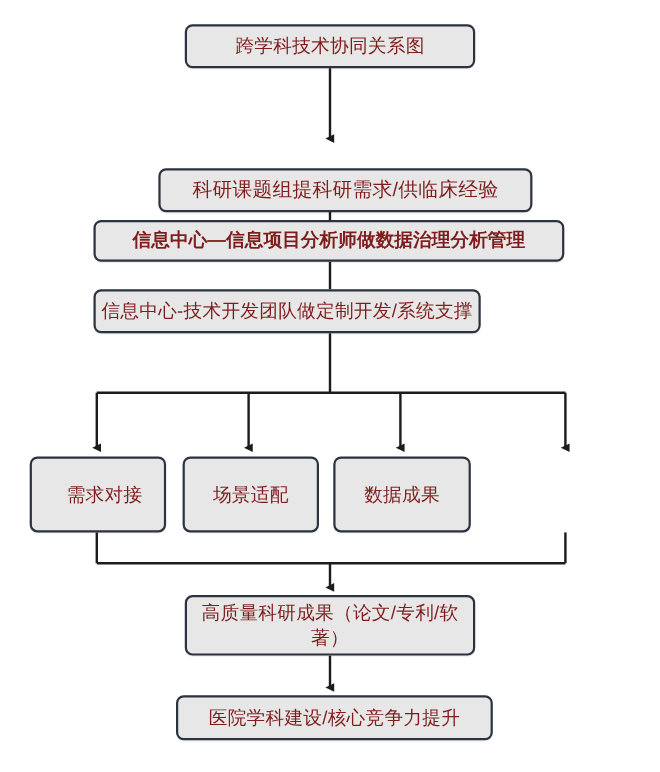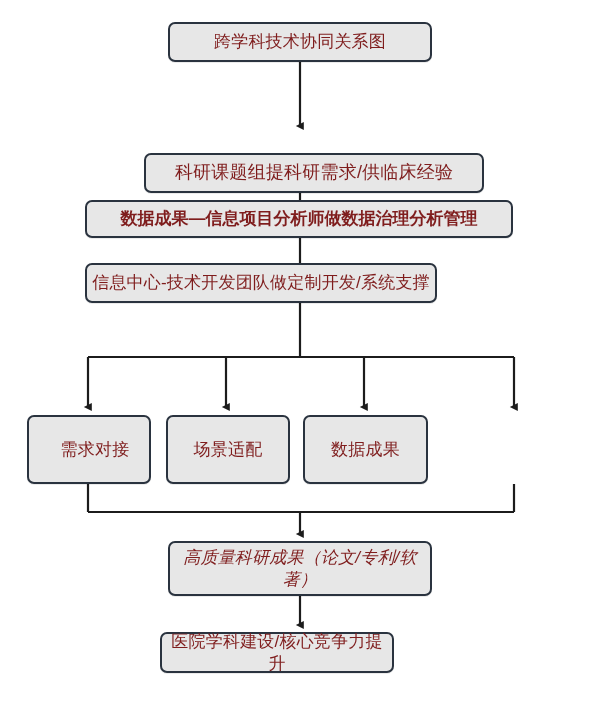--- a/index.html
+++ b/index.html
@@ -45,22 +45,22 @@
     padding: 0 4px;
   }
   .n-title  { left: 168px; top: 22px;  width: 264px; height: 40px;  font-size: 17px; }
   .n-req    { left: 144px; top: 133px; width: 340px; height: 40px;  font-size: 18px; margin-top: 20px; }
   .n-analyst{ left: 85px;  top: 200px; width: 428px; height: 38px;  font-size: 17px; font-weight: bold; letter-spacing: 0px; }
   .n-dev    { left: 85px;  top: 263px; width: 352px; height: 40px;  font-size: 17px; }
   .n-s1     { left: 27px;  top: 415px; width: 124px; height: 69px;  font-size: 17px; padding-left: 12px; }
   .n-s2     { left: 166px; top: 415px; width: 124px; height: 69px;  font-size: 17px; }
   .n-s3     { left: 303px; top: 415px; width: 125px; height: 69px;  font-size: 17px; }
   .n-s4     { left: 454px; top: 415px; width: 122px; height: 69px;  font-size: 17px; }
-  .n-out    { left: 168px; top: 541px; width: 264px; height: 55px;  font-size: 17px; font-style: italic; }
-  .n-final  { left: 160px; top: 632px; width: 234px; height: 41px;  font-size: 17px; }
+  .n-out    { left: 168px; top: 541px; width: 264px; height: 55px;  font-size: 17px; }
+  .n-final  { left: 160px; top: 632px; width: 288px; height: 41px;  font-size: 17px; }
 </style>
 </head>
 <body>
 
 <div id="canvas">
 
   <svg id="edges" viewBox="0 0 600 702" xmlns="http://www.w3.org/2000/svg">
     <defs>
       <marker id="arrowhead" markerWidth="9" markerHeight="9" refX="4.5" refY="4.2" orient="auto" markerUnits="userSpaceOnUse">
         <path d="M0.6,0.4 L8.4,0.4 L4.5,8.4 Z" fill="#1c1c1c"></path>
@@ -93,21 +93,21 @@
 
   <div class="node n-title">
     <span>跨学科技术协同关系图</span>
   </div>
 
   <div class="node n-req">
     <span>科研课题组提科研需求/供临床经验</span>
   </div>
 
   <div class="node n-analyst">
-    <span>数据成果—信息项目分析师做数据治理分析管理</span>
+    <span>信息中心—信息项目分析师做数据治理分析管理</span>
   </div>
 
   <div class="node n-dev">
     <span>信息中心-技术开发团队做定制开发/系统支撑</span>
   </div>
 
   <div class="node n-s1">
     <span>需求对接</span>
   </div>
 

